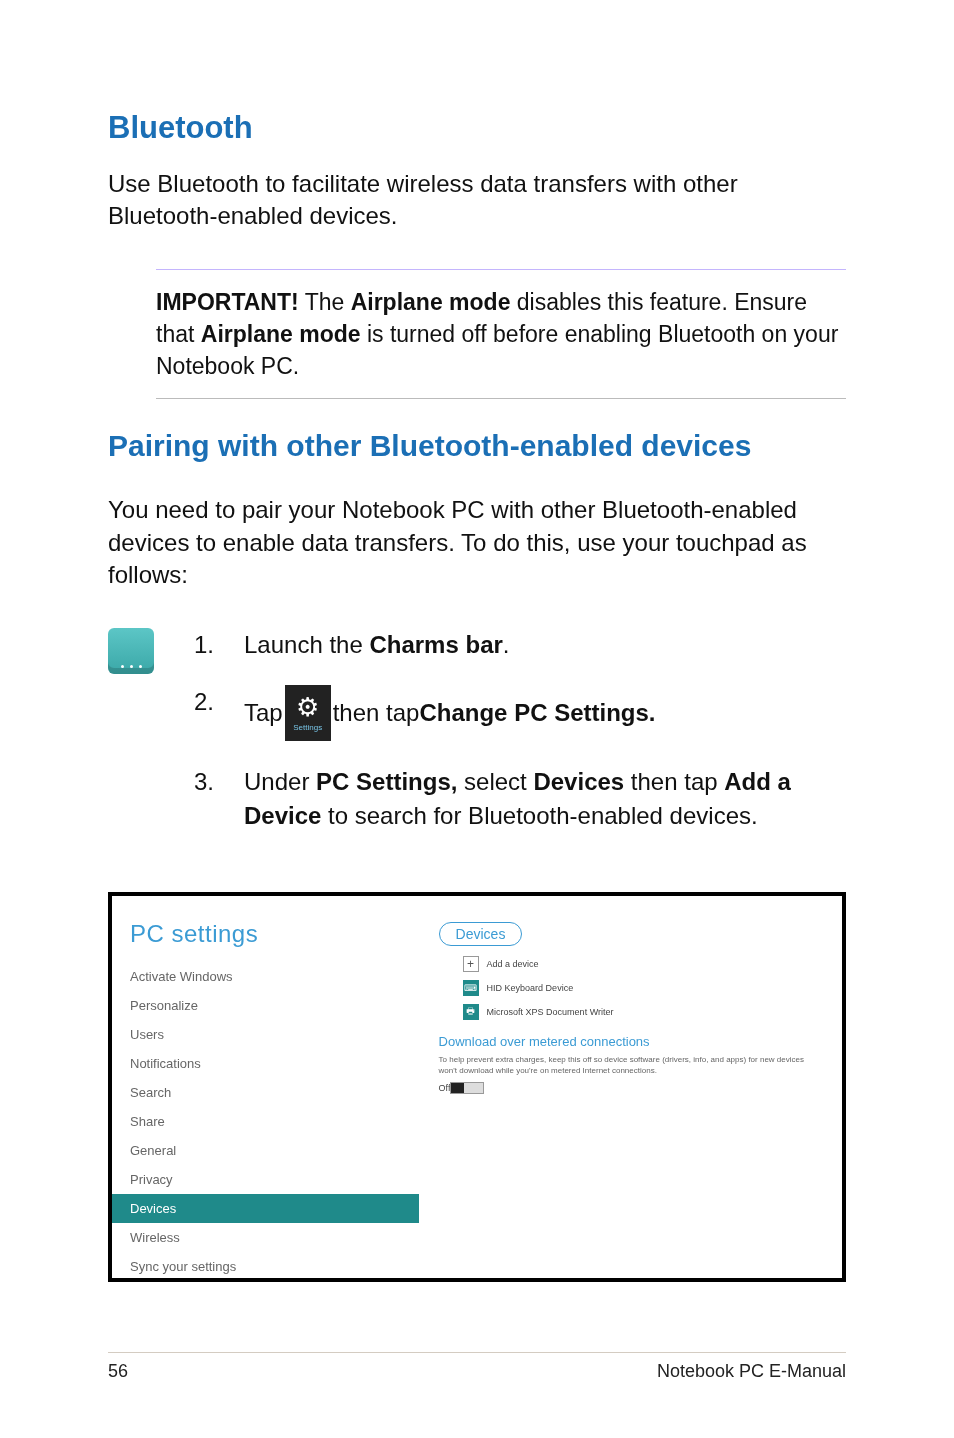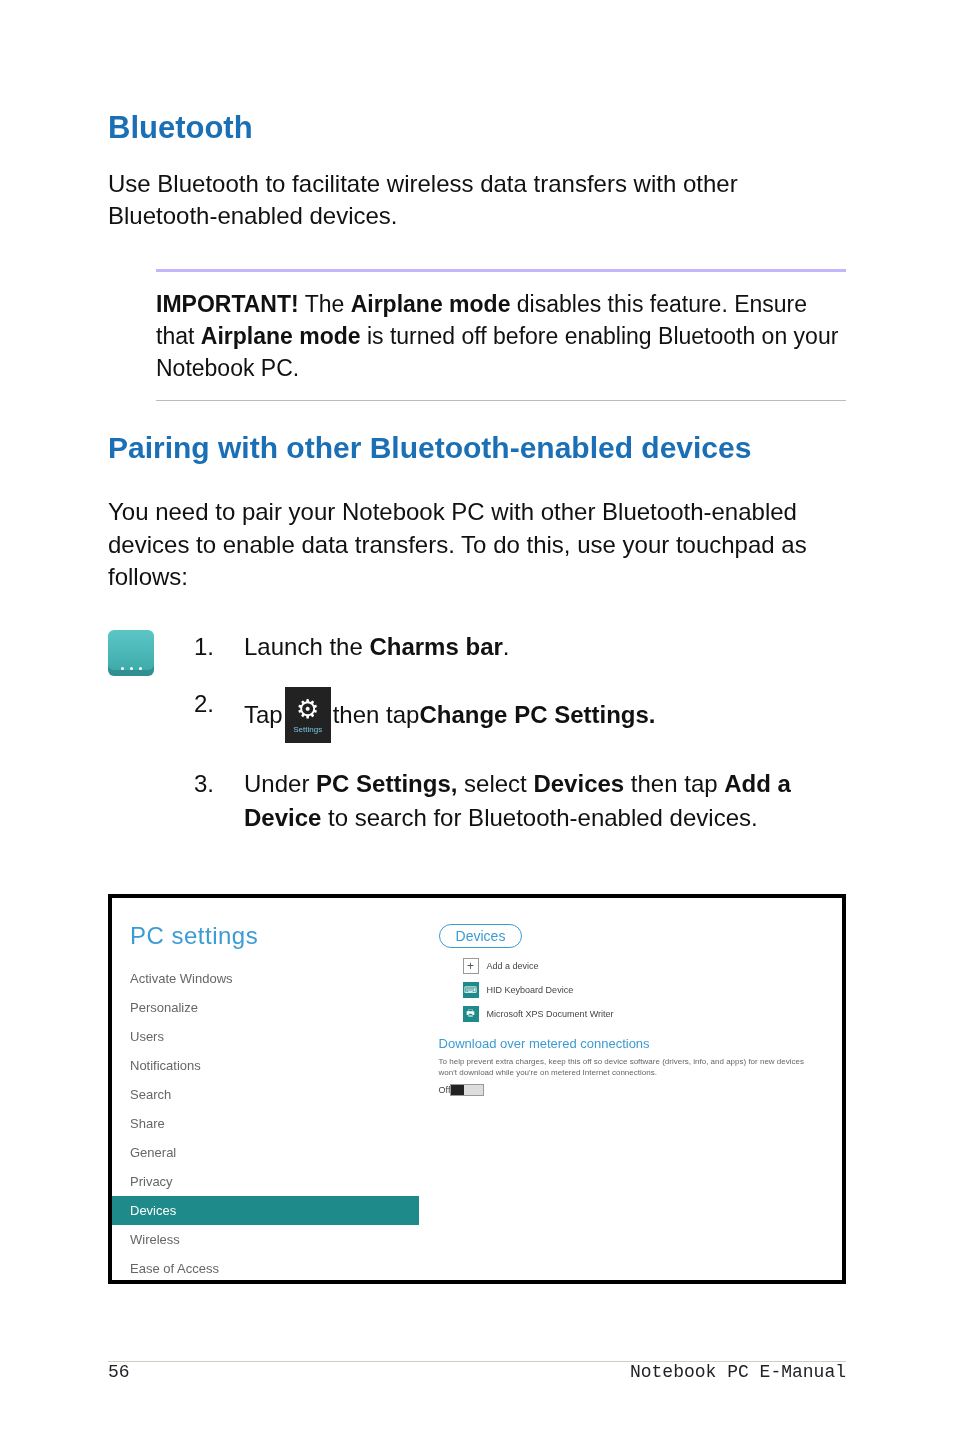--- a/index.html
+++ b/index.html
@@ -17,21 +17,21 @@
       font-weight: 700;
       margin-bottom: 22px;
     }
     .body-text {
       font-size: 24px;
       line-height: 1.35;
       color: #111;
       margin-bottom: 36px;
     }
     .callout {
-      border-top: 3px solid #c4b5fd;
+      border-top: 1px solid #c4b5fd;
       border-bottom: 1px solid #bbb;
       padding: 16px 0;
       margin: 0 0 30px 48px;
       font-size: 23px;
       line-height: 1.4;
       color: #111;
     }
     .heading-2 {
       color: #1b6fb5;
       font-size: 30px;
@@ -126,23 +126,23 @@
     .dev-row .pr  { width:16px;height:16px; background:#1f8a8a; display:flex;align-items:center;justify-content:center; color:#fff; font-size:9px;}
     .pane-subhead { color:#3b9bd4; font-size:13px; margin-top:14px; margin-bottom:6px; }
     .pane-small { font-size:8px; color:#666; line-height:1.3; }
     .toggle-row { display:flex; align-items:center; gap:0; font-size:9px; color:#444; margin-top:6px;}
     .toggle { width:34px; height:12px; background:linear-gradient(to right,#222 40%,#ddd 40%); border:1px solid #999; }
     .footer {
       position:absolute;
       bottom:56px;
       left:108px; right:108px;
       border-top:1px solid #d4ccc2;
-      padding-top:0;
+      padding-top:8px;
       display:flex; justify-content:space-between;
-      font-size:18px; color:#222;font-family:Liberation Mono, monospace;
+      font-size:18px; color:#222;
     }
   </style>
 </head>
 <body>
 
 <h1 class="heading-1">Bluetooth</h1>
 
 <p class="body-text">Use Bluetooth to facilitate wireless data transfers with other Bluetooth-enabled devices.</p>
 
 <div class="callout">
@@ -195,21 +195,20 @@
     <div class="sidebar-item">Activate Windows</div>
     <div class="sidebar-item">Personalize</div>
     <div class="sidebar-item">Users</div>
     <div class="sidebar-item">Notifications</div>
     <div class="sidebar-item">Search</div>
     <div class="sidebar-item">Share</div>
     <div class="sidebar-item">General</div>
     <div class="sidebar-item">Privacy</div>
     <div class="sidebar-item active">Devices</div>
     <div class="sidebar-item">Wireless</div>
-    <div class="sidebar-item">Ease of Access</div>
     <div class="sidebar-item">Sync your settings</div>
   </div>
   <div class="pane">
     <div class="devices-badge">Devices</div>
     <div class="dev-row">
       <span class="plus">+</span>
       <span>Add a device</span>
     </div>
     <div class="dev-row">
       <span class="kb">⌨</span>

